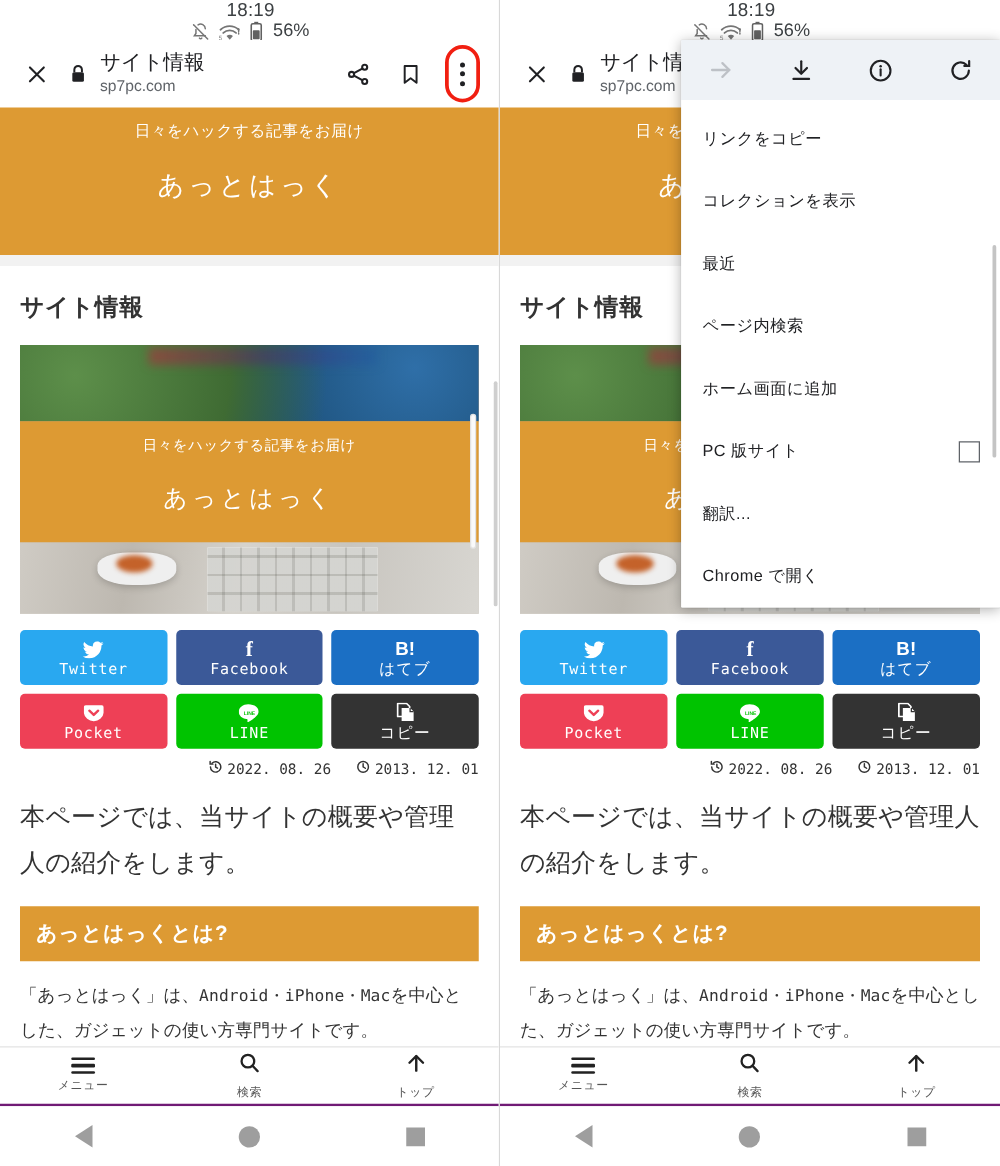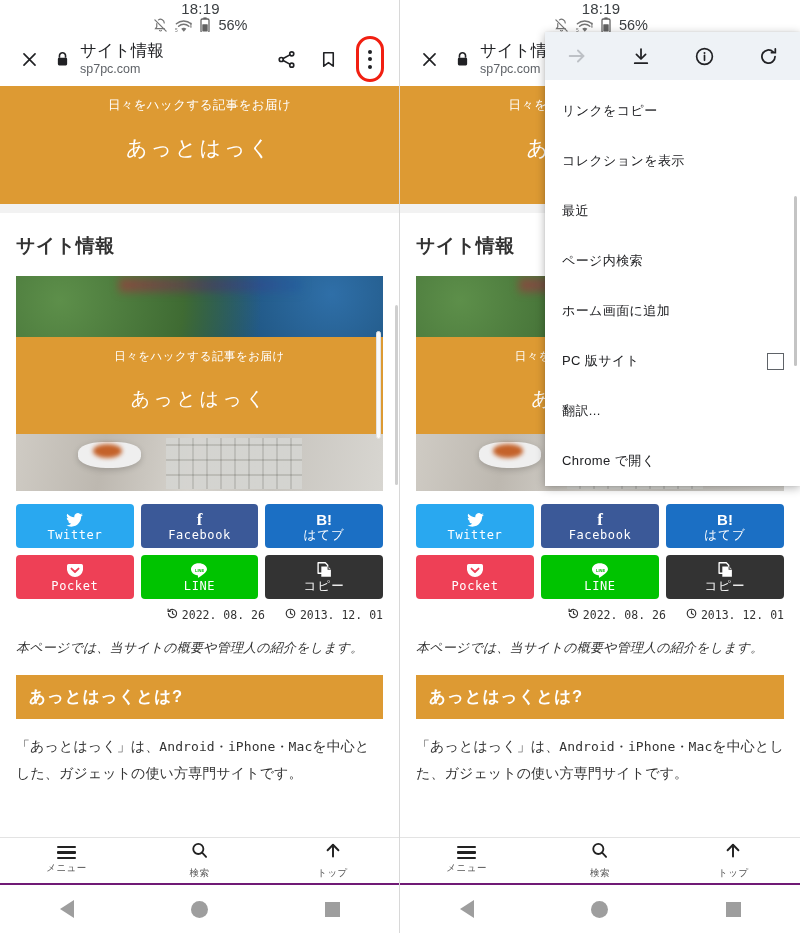--- a/index.html
+++ b/index.html
@@ -274,25 +274,24 @@
     color: #333333;
     display: flex;
     justify-content: flex-end;
     align-items: center;
     gap: 20px;
   }
   .dates .ditem { display: flex; align-items: center; gap: 4px; }
 
   .para {
     margin: 14px 16px 0 16px;
-    font-size: 13px;
+    font-size: 20px;
     color: #333333;
     line-height: 1.85;
     letter-spacing: .2px;
-    font-style: italic;
   }
   .h2band {
     margin: 15px 16px 0 16px;
     background: #dd9a33;
     color: #ffffff;
     font-size: 16.5px;
     font-weight: 700;
     padding: 11px 13px;
     letter-spacing: 1px;
     box-sizing: border-box;

